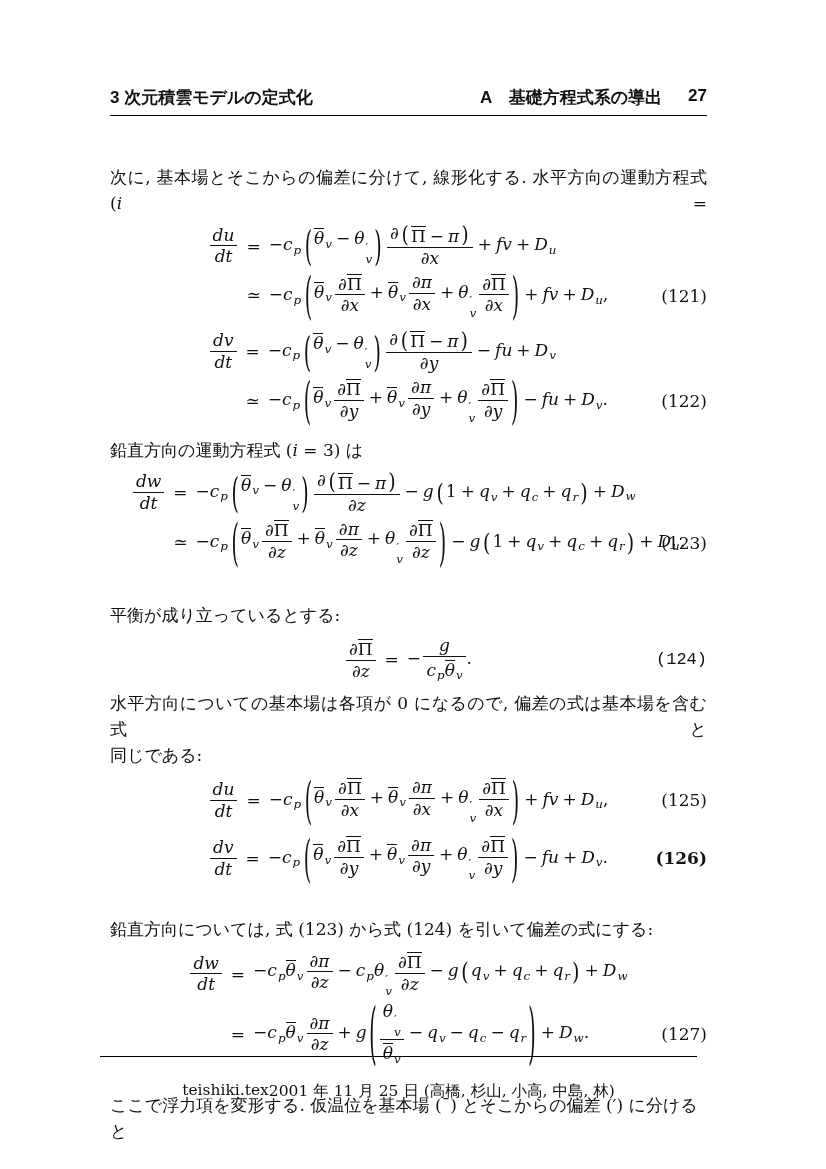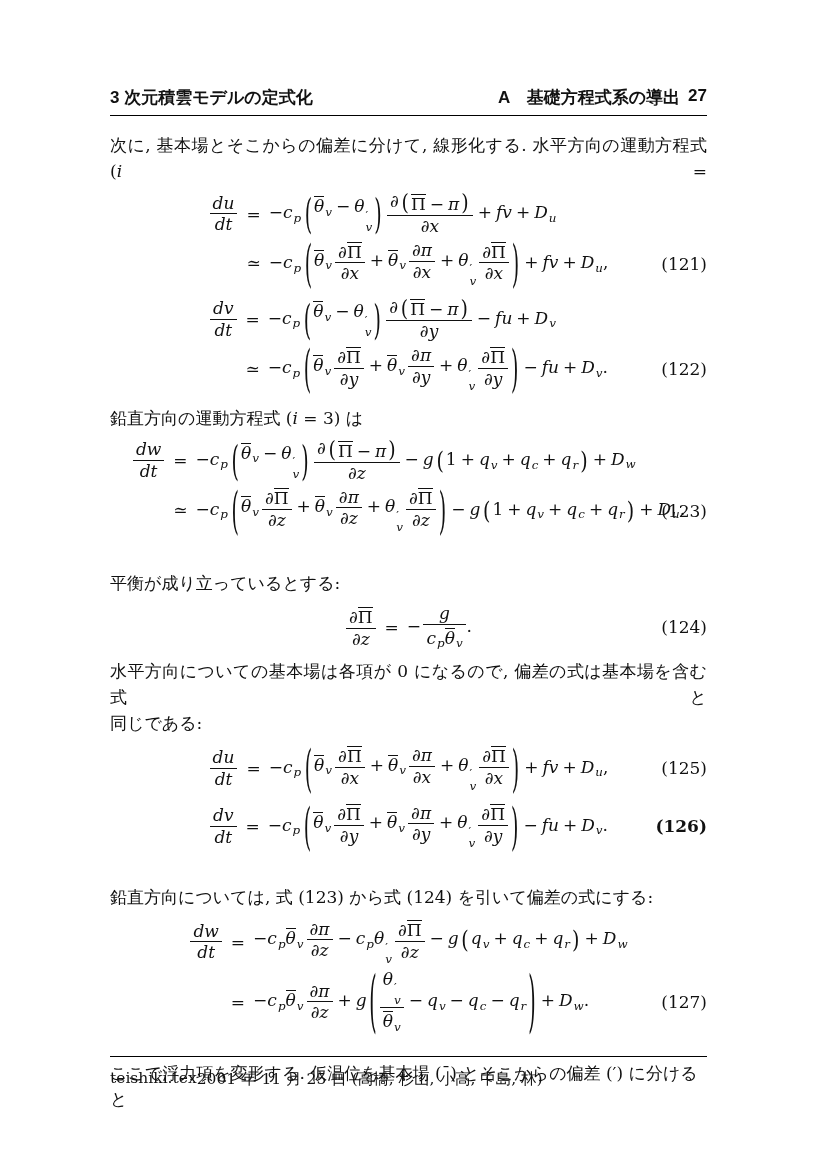--- a/index.html
+++ b/index.html
@@ -3,21 +3,21 @@
 <meta charset="utf-8">
 <style>
   html,body{margin:0;padding:0;background:#fff;}
   .page{position:relative;width:826px;height:1169px;background:#ffffff;color:#111;
         font-family:"DejaVu Serif","Liberation Serif",serif;font-size:17px;overflow:hidden;}
   .content{position:absolute;left:110px;top:0;width:597px;}
   .header{display:flex;justify-content:space-between;align-items:baseline;margin-top:86px;
           padding-bottom:6px;border-bottom:1.6px solid #000;
           font-family:"Liberation Sans","DejaVu Sans",sans-serif;font-weight:bold;font-size:17px;}
   .hright{display:flex;}
-  .hpage{margin-left:8px;}
+  .hpage{margin-left:26px;}
   .pline{line-height:26px;font-size:17px;}
   .j{text-align:justify;text-align-last:justify;}
   .eqw{position:relative;margin:6px 0;}
   .eqt{display:table;margin:0 auto;border-collapse:separate;border-spacing:0;}
   .eqr{display:table-row;}
   .eqc{display:table-cell;vertical-align:middle;padding:2px 0;}
   .eqlhs{text-align:right;white-space:nowrap;}
   .eqrel{padding:2px 8px;font-style:normal;font-family:"DejaVu Serif","DejaVu Sans",serif;}
   .eqrhs{text-align:left;white-space:nowrap;}
   .eqnum{position:absolute;right:0;transform:translateY(-50%);font-style:normal;}
@@ -28,38 +28,38 @@
   .frac{display:inline-block;vertical-align:middle;text-align:center;margin:0 1px;}
   .fn{display:block;padding:0 3px 1px;line-height:1.1;white-space:nowrap;}
   .fd{display:block;border-top:1px solid #111;padding:1px 3px 0;line-height:1.1;white-space:nowrap;}
   .obar{display:inline-block;border-top:1px solid #111;padding-top:1px;margin-top:2px;line-height:1.05;}
   .pgroup{display:inline-flex;align-items:center;vertical-align:middle;}
   .pchar{display:inline-block;line-height:1;font-size:1.12em;padding:0 1px;font-style:normal;}
   .pinner{display:inline-block;white-space:nowrap;padding:0 1px;}
   .msub{font-size:70%;vertical-align:-0.3em;margin-left:1px;}
   .stack{display:inline-flex;flex-direction:column;align-items:flex-start;font-size:70%;
          line-height:1.05;vertical-align:-0.55em;margin-left:1px;}
-  .footer{position:absolute;left:110px;width:597px;top:1056px;border-top:1px solid #000;
-          padding-top:12px;display:flex;justify-content:flex-start;font-size:15.5px;}
+  .footer{position:absolute;left:100px;width:597px;top:1056px;border-top:1px solid #000;
+          padding-top:24px;display:flex;justify-content:center;font-size:15.5px;}
 </style>
 </head>
 <body>
 
 <div class="page">
   <div class="content">
 
     <div class="header">
       <span>3 次元積雲モデルの定式化</span>
       <span class="hright">
         <span>A　基礎方程式系の導出</span>
         <span class="hpage">27</span>
       </span>
     </div>
 
-    <div style="margin-top:16px">
+    <div style="margin-top:48px">
       <div class="pline j"><span>次に, 基本場とそこからの偏差に分けて, 線形化する. 水平方向の運動方程式 (</span><span class="mi">i</span><span> =</span></div>
     </div>
 
     <div class="eqw">
         <span class="eqt">
           <span class="eqr">
             <span class="eqc eqlhs"><span class="frac"><span class="fn"><span class="mi">du</span></span><span class="fd"><span class="mi">dt</span></span></span></span>
             <span class="eqc eqrel">=</span>
             <span class="eqc eqrhs"><span class="mrow"><span class="mu">−</span><span class="mrow"><span class="mi">c</span><span class="msub"><span class="mi">p</span></span></span><span class="gap" style="width: 0.15em;"></span><span class="pgroup">
                   <span class="pchar" style="transform-origin: 50% 50%; transform: scaleY(2.18947);">(</span>
@@ -174,21 +174,21 @@
     </div>
 
     <div class="eqw">
         <span class="eqt">
           <span class="eqr">
             <span class="eqc eqlhs"><span class="frac"><span class="fn"><span class="mrow"><span class="mu">∂</span><span class="obar"><span class="mu">Π</span></span></span></span><span class="fd"><span class="mrow"><span class="mu">∂</span><span class="mi">z</span></span></span></span></span>
             <span class="eqc eqrel">=</span>
             <span class="eqc eqrhs"><span class="mrow"><span class="mu">−</span><span class="gap" style="width: 0.08em;"></span><span class="frac"><span class="fn"><span class="mi">g</span></span><span class="fd"><span class="mrow"><span class="mrow"><span class="mi">c</span><span class="msub"><span class="mi">p</span></span></span><span class="mrow"><span class="obar"><span class="mi">θ</span></span><span class="msub"><span class="mi">v</span></span></span></span></span></span><span class="mu">.</span></span></span>
           </span>
         </span>
-        <span class="eqnum" style="top: 25px;">(124)</span>
+        <span class="eqnum" style="top: 25px; font-family: Liberation Mono, monospace;">(124)</span>
       </div>
 
     <div style="">
       <div class="pline j"><span>水平方向についての基本場は各項が 0 になるので, 偏差の式は基本場を含む式と</span></div>
       <div class="pline"><span>同じである:</span></div>
     </div>
 
     <div class="eqw">
         <span class="eqt">
           <span class="eqr">

